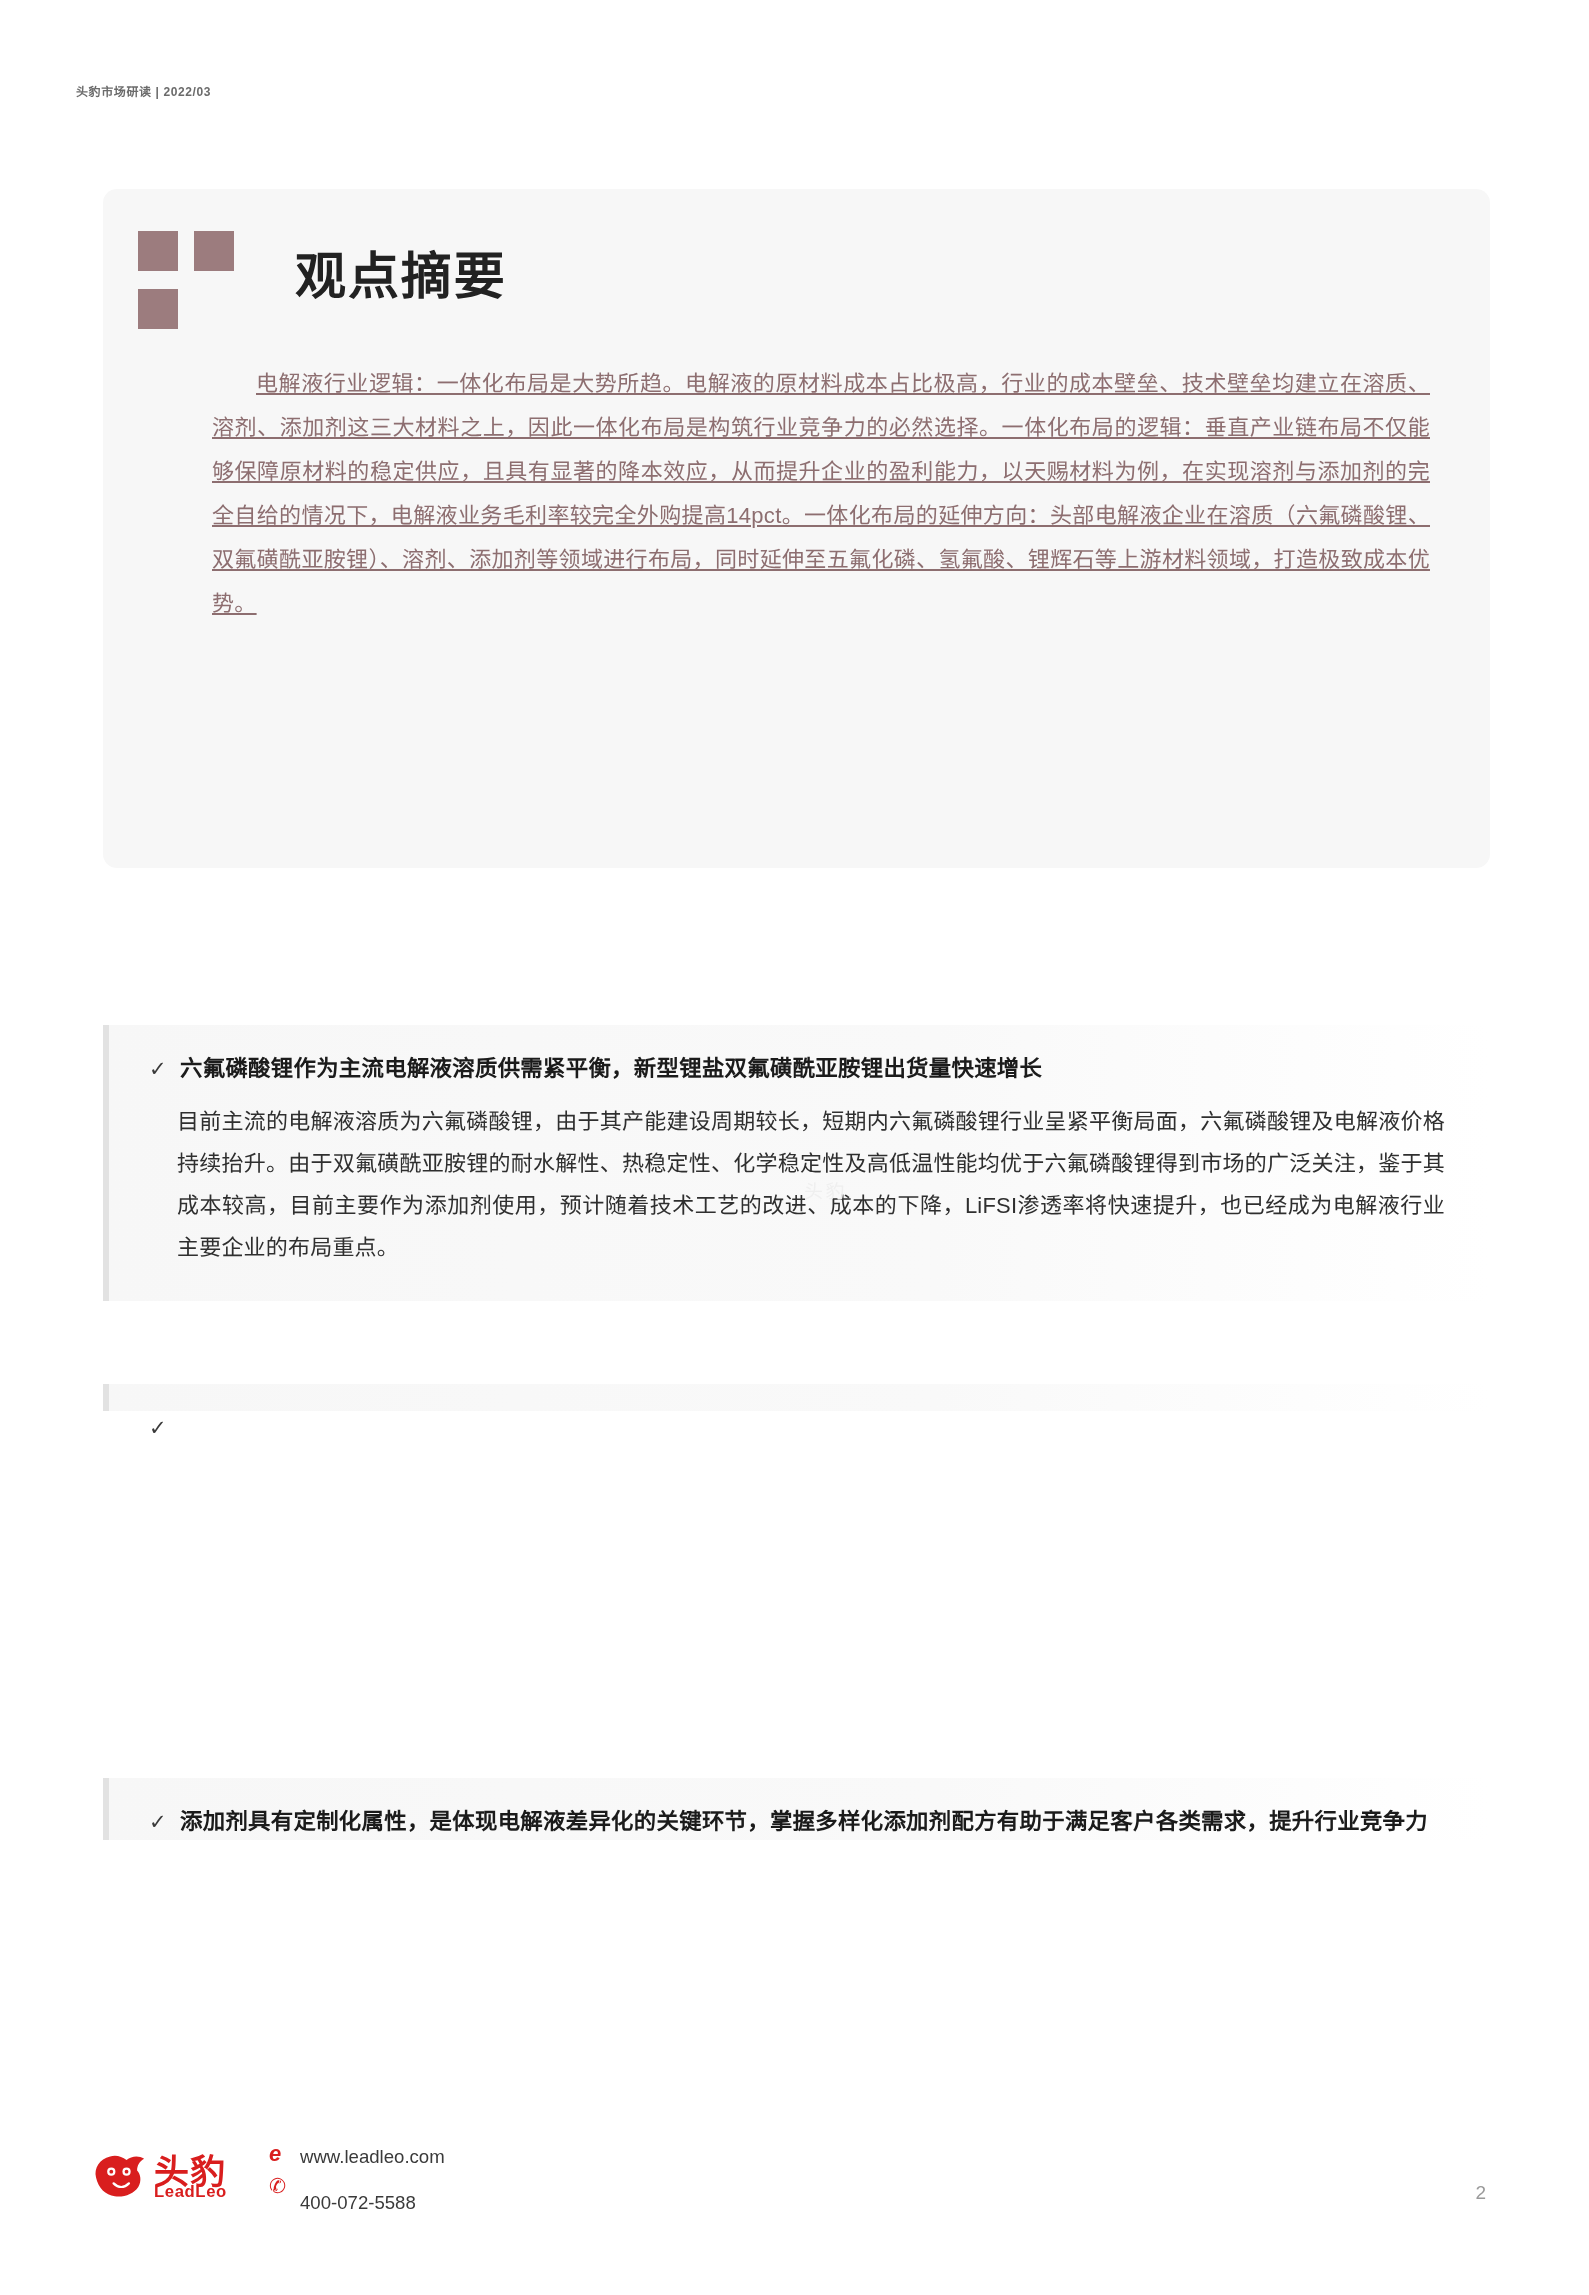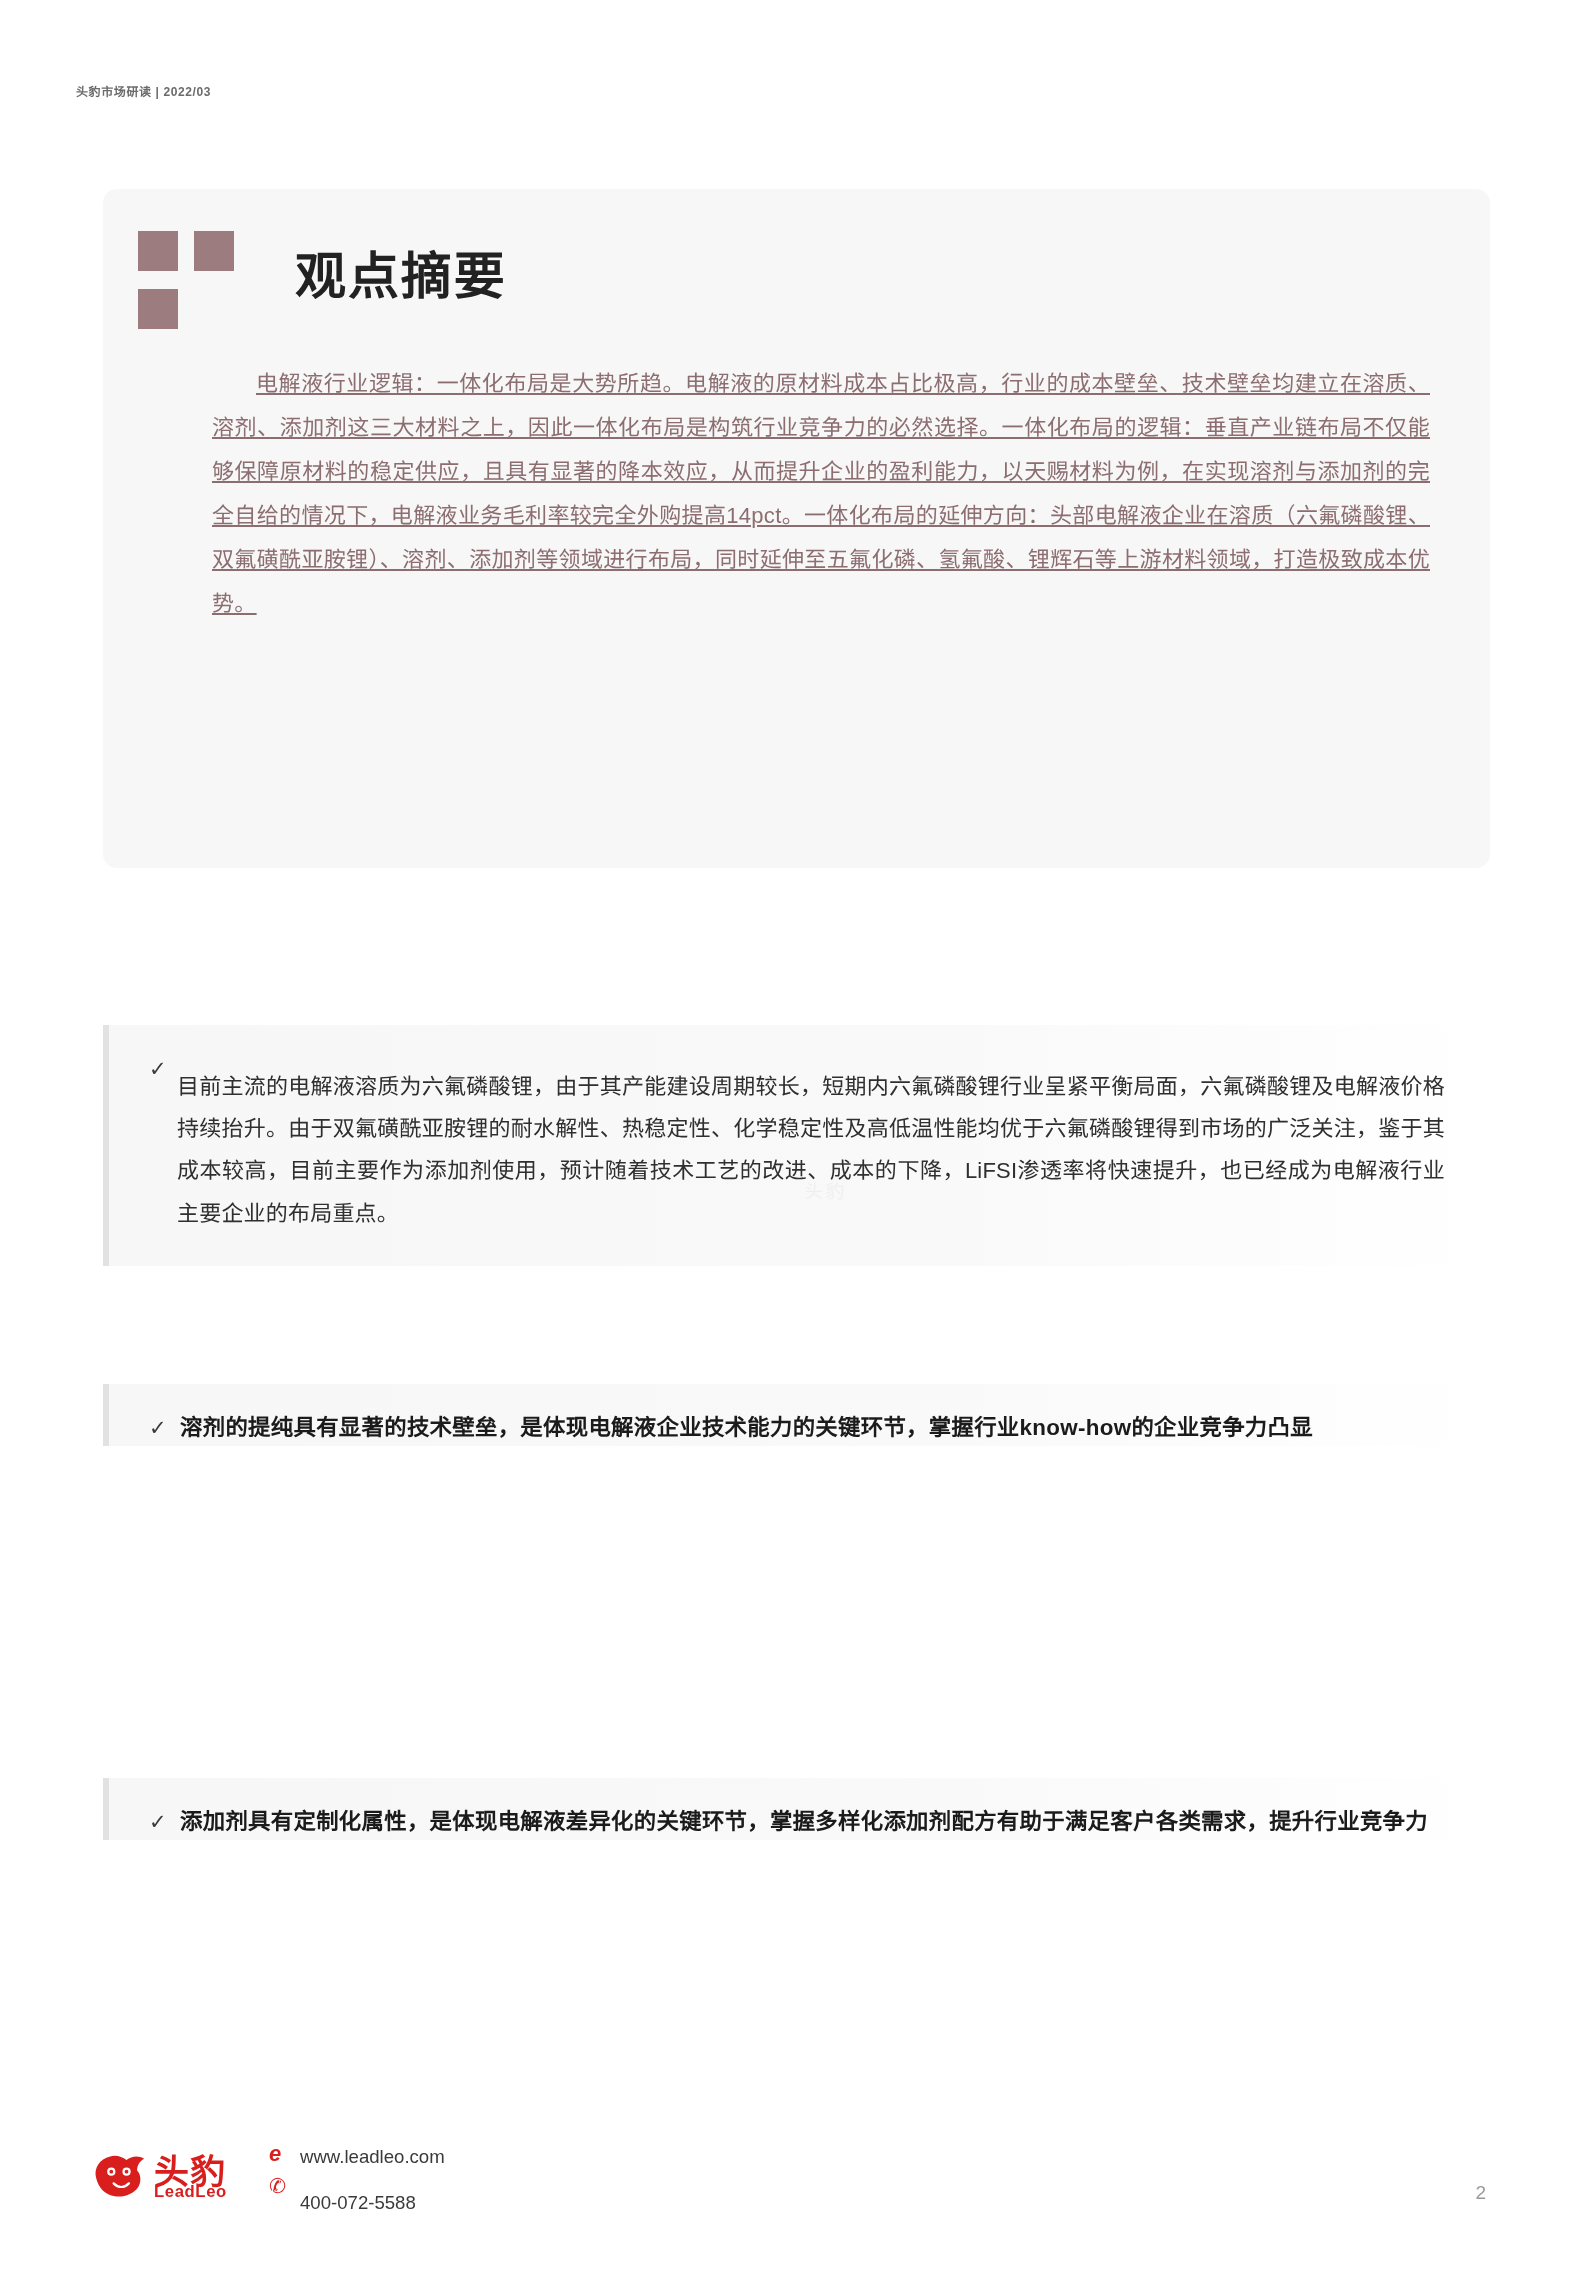--- a/index.html
+++ b/index.html
@@ -223,28 +223,28 @@
     <span class="blk b2"></span>
     <span class="blk b3"></span>
   </div>
   <div class="summary-title">观点摘要</div>
   <div class="summary-body">电解液行业逻辑：一体化布局是大势所趋。电解液的原材料成本占比极高，行业的成本壁垒、技术壁垒均建立在溶质、溶剂、添加剂这三大材料之上，因此一体化布局是构筑行业竞争力的必然选择。一体化布局的逻辑：垂直产业链布局不仅能够保障原材料的稳定供应，且具有显著的降本效应，从而提升企业的盈利能力，以天赐材料为例，在实现溶剂与添加剂的完全自给的情况下，电解液业务毛利率较完全外购提高14pct。一体化布局的延伸方向：头部电解液企业在溶质（六氟磷酸锂、双氟磺酰亚胺锂）、溶剂、添加剂等领域进行布局，同时延伸至五氟化磷、氢氟酸、锂辉石等上游材料领域，打造极致成本优势。</div>
 </div>
 
 <div class="insight" id="insight-1">
   <div class="insight-head">
     <span class="check">✓</span>
+    <span>六氟磷酸锂作为主流电解液溶质供需紧平衡，新型锂盐双氟磺酰亚胺锂出货量快速增长</span>
   </div>
   <div class="insight-body">目前主流的电解液溶质为六氟磷酸锂，由于其产能建设周期较长，短期内六氟磷酸锂行业呈紧平衡局面，六氟磷酸锂及电解液价格持续抬升。由于双氟磺酰亚胺锂的耐水解性、热稳定性、化学稳定性及高低温性能均优于六氟磷酸锂得到市场的广泛关注，鉴于其成本较高，目前主要作为添加剂使用，预计随着技术工艺的改进、成本的下降，LiFSI渗透率将快速提升，也已经成为电解液行业主要企业的布局重点。</div>
 </div>
 
 <div class="insight" id="insight-2">
   <div class="insight-head">
     <span class="check">✓</span>
-    <span>溶剂的提纯具有显著的技术壁垒，是体现电解液企业技术能力的关键环节，掌握行业know-how的企业竞争力凸显</span>
   </div>
 </div>
 
 <div class="insight" id="insight-3">
   <div class="insight-head">
     <span class="check">✓</span>
     <span>添加剂具有定制化属性，是体现电解液差异化的关键环节，掌握多样化添加剂配方有助于满足客户各类需求，提升行业竞争力</span>
   </div>
 </div>
 

